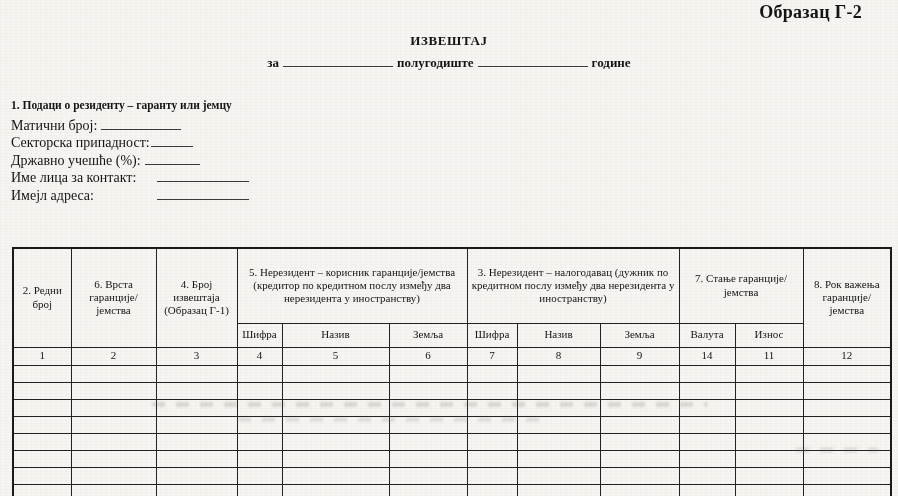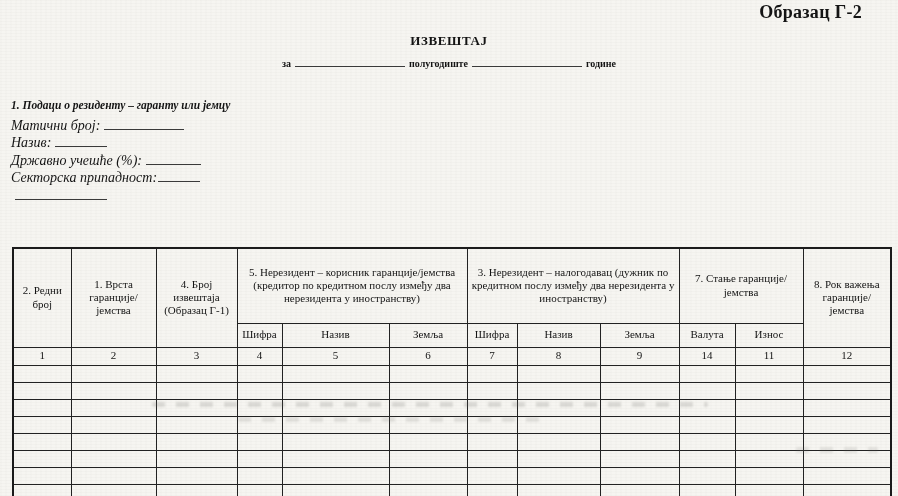--- a/index.html
+++ b/index.html
@@ -11,27 +11,27 @@
     font-family:"Liberation Serif", serif;
     color:#141414;
   }
   .form-code{
     position:absolute;top:2px;right:36px;
     font-size:18px;font-weight:bold;letter-spacing:.3px;
   }
   .title-block{position:absolute;top:33px;left:0;width:898px;text-align:center;}
   .title{font-size:13px;font-weight:bold;letter-spacing:.6px;font-family:Liberation Serif, serif;}
   .subtitle{font-size:12px;font-weight:bold;margin-top:4px;letter-spacing:.2px;}
-  .period-line{font-size:10px;font-weight:bold;margin-top:6px;}
+  .period-line{font-size:13px;font-weight:bold;margin-top:6px;}
   .blank{
     display:inline-block;height:11px;border-bottom:1px solid #3a3a3a;
     vertical-align:baseline;margin:0 4px;
   }
   .w110{width:110px;}
-  .section1{position:absolute;left:11px;top:99px;width:320px;font-style:italic;}
+  .section1{position:absolute;left:11px;top:99px;width:320px;}
   .sec-heading{font-size:11.5px;font-weight:bold;margin-bottom:6px;}
   .field{font-size:14px;height:17.4px;line-height:17.4px;white-space:nowrap;}
   .flabel{display:inline-block;}
   .flabel.fixed{width:142px;}
   .b80{width:80px;} .b52{width:52px;} .b42{width:42px;margin-left:1px;} .b55{width:55px;} .b92{width:92px;}
   table.gtable{
     position:absolute;left:12px;top:247px;width:879px;
     border-collapse:collapse;table-layout:fixed;
     background:transparent;
   }
@@ -64,45 +64,45 @@
 <div class="title-block">
   <div class="title">ИЗВЕШТАЈ</div>
   <div class="period-line">
     <span>за</span><span class="blank w110"></span><span>полугодиште</span><span class="blank w110"></span><span>године</span>
   </div>
 </div>
 
 <div class="section1">
   <div class="sec-heading">1. Подаци о резиденту – гаранту или јемцу</div>
   <div class="field"><span class="flabel">Матични број:</span><span class="blank b80"></span></div>
-  <div class="field"><span class="flabel">Назив:</span><span class="blank b52"></span></div>
+  <div class="field"><span class="flabel">Секторска припадност:</span><span class="blank b42"></span></div>
   <div class="field"><span class="flabel">Државно учешће (%):</span><span class="blank b55"></span></div>
-  <div class="field"><span class="flabel">Секторска припадност:</span><span class="blank b42"></span></div>
-  <div class="field"><span class="blank b92"></span></div>
+  <div class="field"><span class="flabel fixed">Име лица за контакт:</span><span class="blank b92"></span></div>
+  <div class="field"><span class="flabel fixed">Имејл адреса:</span><span class="blank b92"></span></div>
 </div>
 
 <table class="gtable">
   <colgroup>
     <col style="width:58px">
       <col style="width:85px">
       <col style="width:81px">
     <col style="width:45px">
       <col style="width:107px">
       <col style="width:78px">
     <col style="width:50px">
       <col style="width:83px">
       <col style="width:79px">
     <col style="width:56px">
       <col style="width:68px">
       <col style="width:88px">
   </colgroup>
   <tbody>
       <tr class="hrow1">
     <td rowspan="2">2. Редни број</td>
-    <td rowspan="2">1. Врста гаранције/ јемства</td>
+    <td rowspan="2">6. Врста гаранције/ јемства</td>
     <td rowspan="2">4. Број извештаја (Образац Г-1)</td>
     <td colspan="3" class="group-top">5. Нерезидент – корисник гаранције/јемства (кредитор по кредитном послу између два нерезидента у иностранству)</td>
     <td colspan="3">3. Нерезидент – налогодавац (дужник по кредитном послу између два нерезидента у иностранству)</td>
     <td colspan="2">7. Стање гаранције/јемства</td>
     <td rowspan="2">8. Рок важења гаранције/ јемства</td>
   </tr>
   <tr class="hrow2">
     <td>Шифра</td>
     <td>Назив</td>
     <td>Земља</td>

